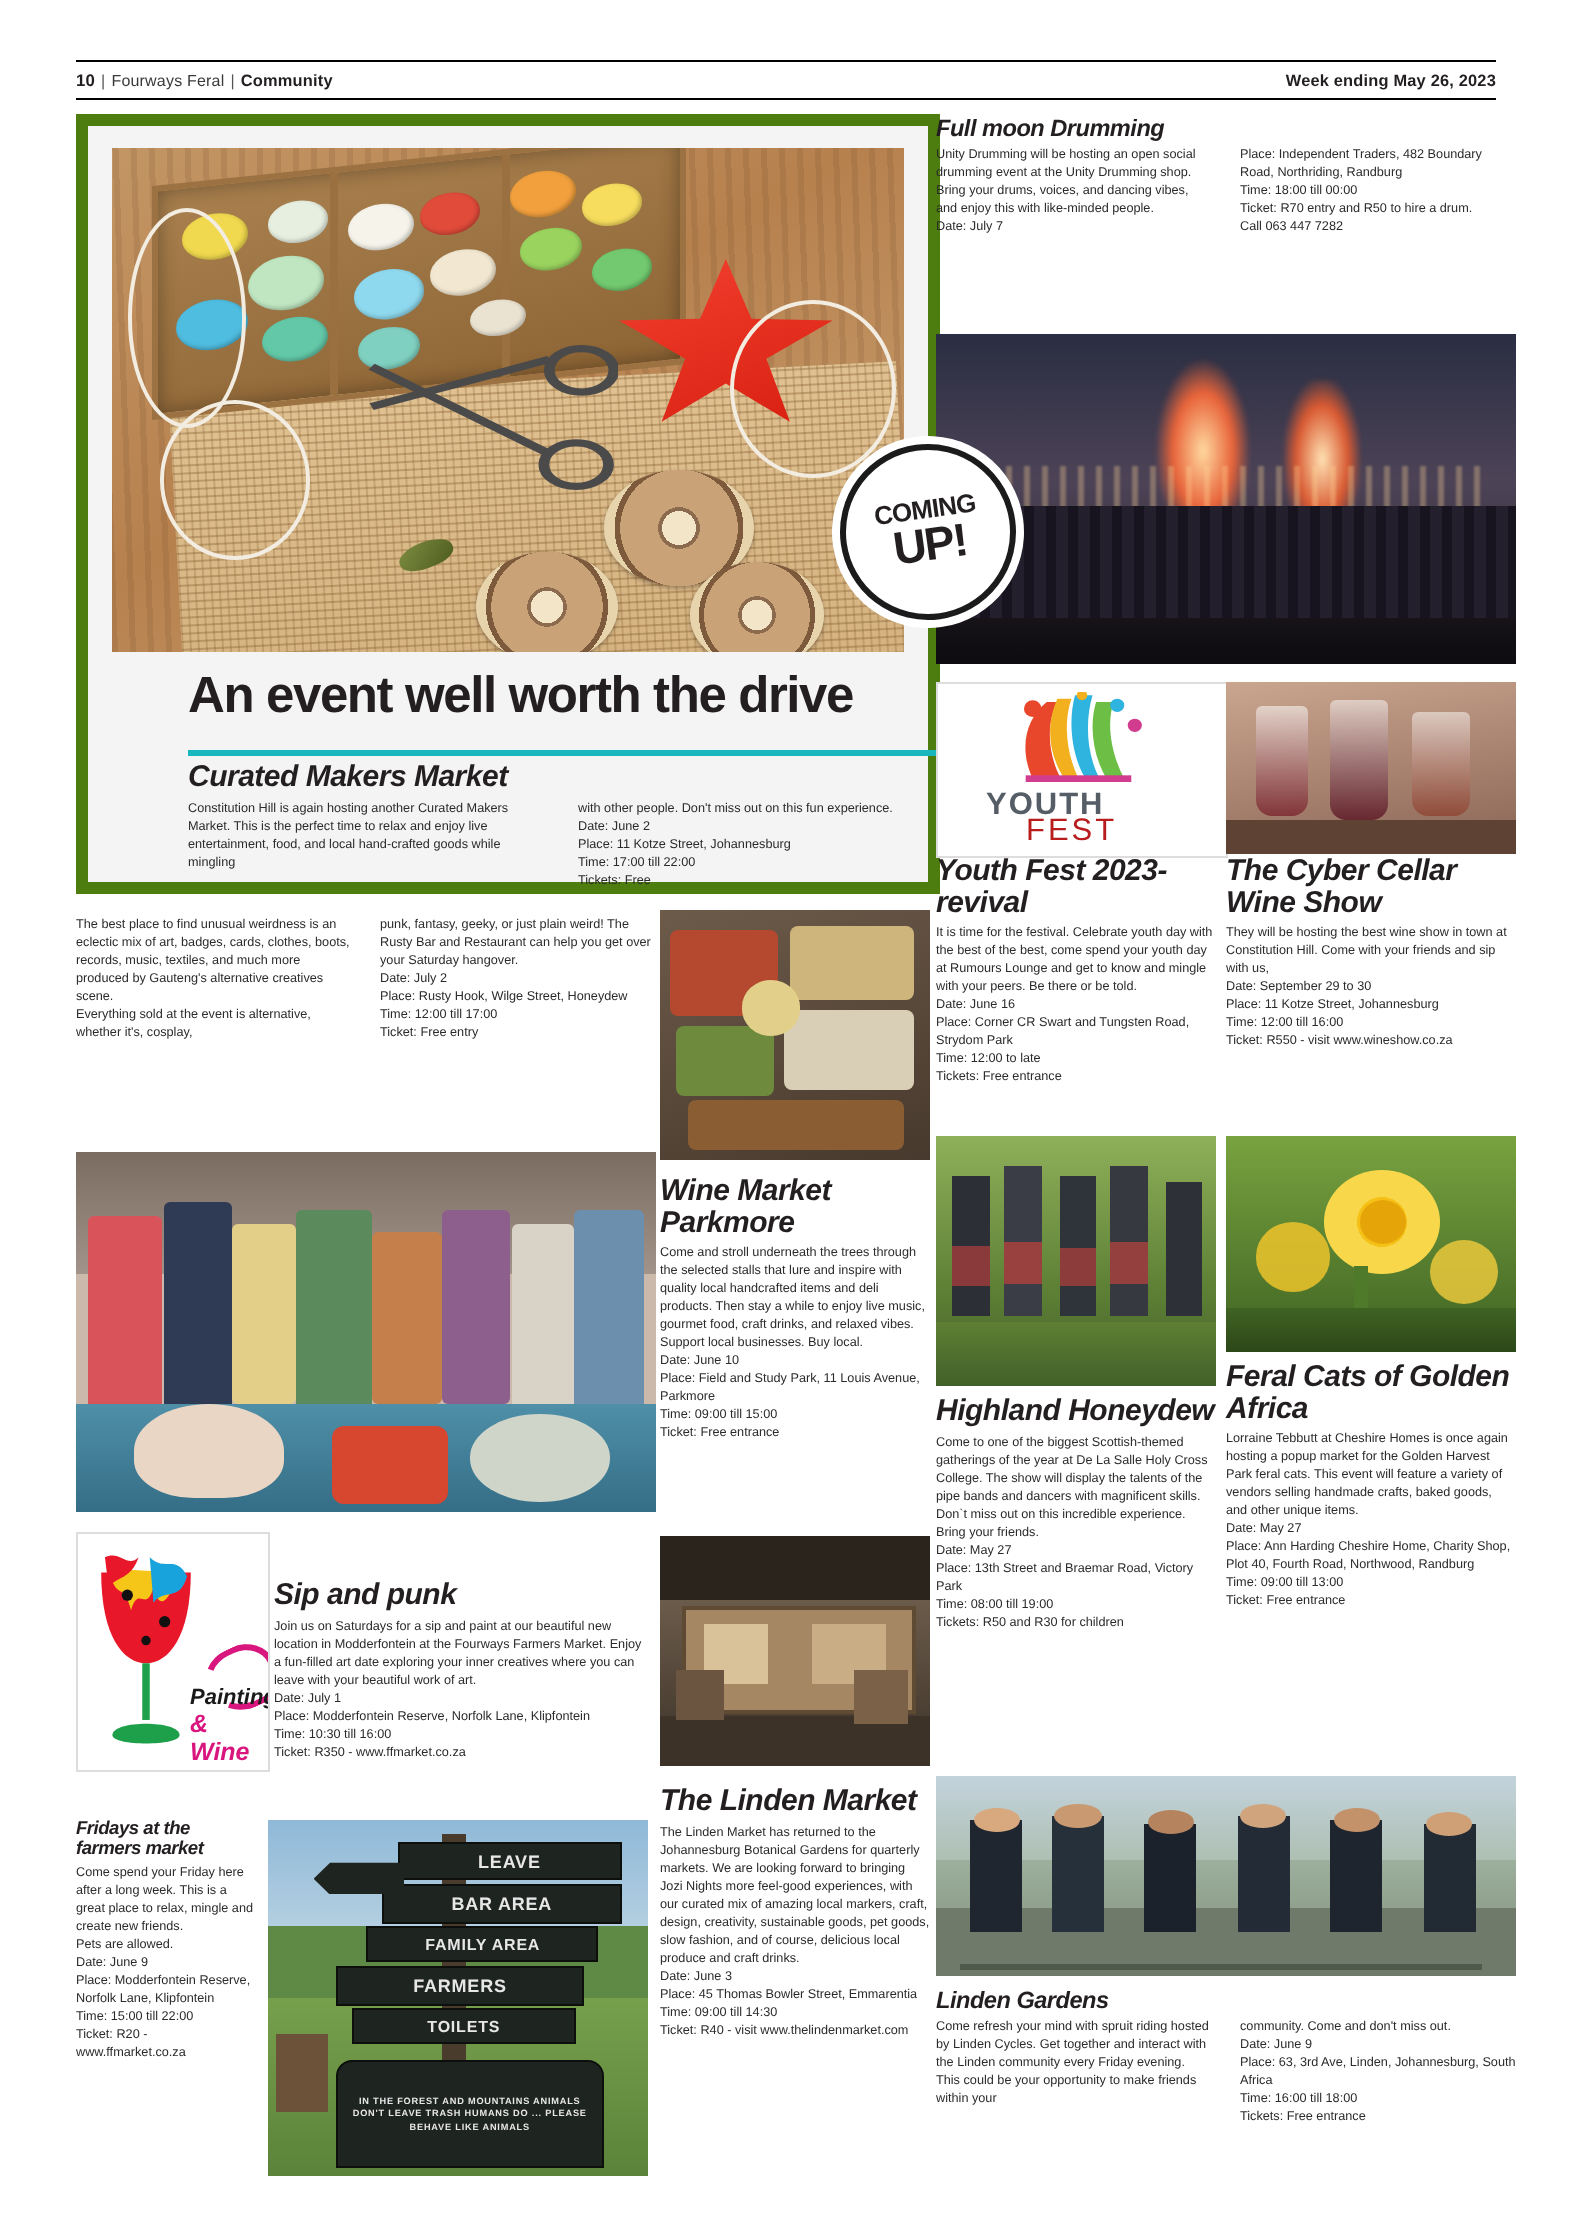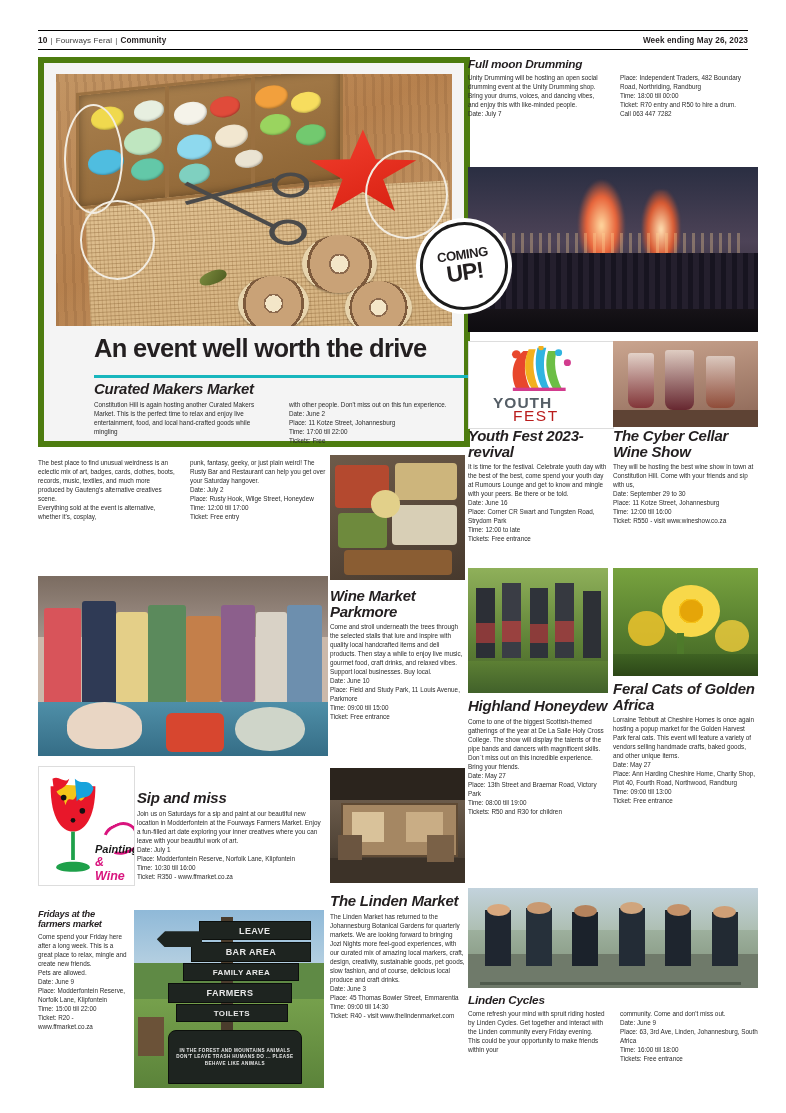--- a/index.html
+++ b/index.html
@@ -503,21 +503,21 @@
       <path d="M12 100 C12 92 48 92 48 100 C48 106 12 106 12 100 Z" fill="#1ea04a"></path>
       <circle cx="20" cy="26" r="3" fill="#111"></circle>
       <circle cx="40" cy="40" r="3" fill="#111"></circle>
       <circle cx="30" cy="50" r="2.5" fill="#111"></circle>
     </svg>
     <div class="pw-swirl"></div>
     <div class="pw-text1">Painting</div>
     <div class="pw-text2">&amp; Wine</div>
   </div>
   <div class="block" style="left:137px;top:790px;width:185px;">
-    <div class="hl sz-sm">Sip and miss</div>
+    <div class="hl sz-sm">Sip and punk</div>
     <div class="body-text sub-gap">Join us on Saturdays for a sip and paint at our beautiful new location in Modderfontein at the Fourways Farmers Market. Enjoy a fun-filled art date exploring your inner creatives where you can leave with your beautiful work of art.
 Date: July 1
 Place: Modderfontein Reserve, Norfolk Lane, Klipfontein
 Time: 10:30 till 16:00
 Ticket: R350 - www.ffmarket.co.za</div>
   </div>
 
   <div class="photo" style="left:330px;top:768px;width:135px;height:115px;">
     <div class="shop"></div>
     <div style="position:absolute;left:0;right:0;top:0;height:28%;background:#2b241d"></div>
@@ -578,21 +578,21 @@
     <div style="position:absolute;left:36.5%;top:17%;width:8%;height:12%;background:#b5835d;border-radius:50%"></div>
     <div style="position:absolute;left:52%;top:20%;width:9%;height:58%;background:#232c36"></div>
     <div style="position:absolute;left:52.5%;top:14%;width:8%;height:12%;background:#d0a57d;border-radius:50%"></div>
     <div style="position:absolute;left:68%;top:22%;width:9%;height:56%;background:#1e252e"></div>
     <div style="position:absolute;left:68.5%;top:16%;width:8%;height:12%;background:#c4926a;border-radius:50%"></div>
     <div style="position:absolute;left:84%;top:24%;width:9%;height:54%;background:#222a33"></div>
     <div style="position:absolute;left:84.5%;top:18%;width:8%;height:12%;background:#cf9f76;border-radius:50%"></div>
     <div style="position:absolute;left:4%;bottom:3%;width:90%;height:3px;background:#4f5a4c"></div>
   </div>
   <div class="block" style="left:468px;top:994px;width:290px;">
-    <div class="hl sz-med">Linden Cycles</div>
+    <div class="hl sz-med">Linden Gardens</div>
     <div class="two-col sub-gap">
       <div class="body-text">Come refresh your mind with spruit riding hosted by Linden Cycles. Get together and interact with the Linden community every Friday evening.
 This could be your opportunity to make friends within your</div>
       <div class="body-text">community. Come and don't miss out.
 Date: June 9
 Place: 63, 3rd Ave, Linden, Johannesburg, South Africa
 Time: 16:00 till 18:00
 Tickets: Free entrance</div>
     </div>
   </div>

